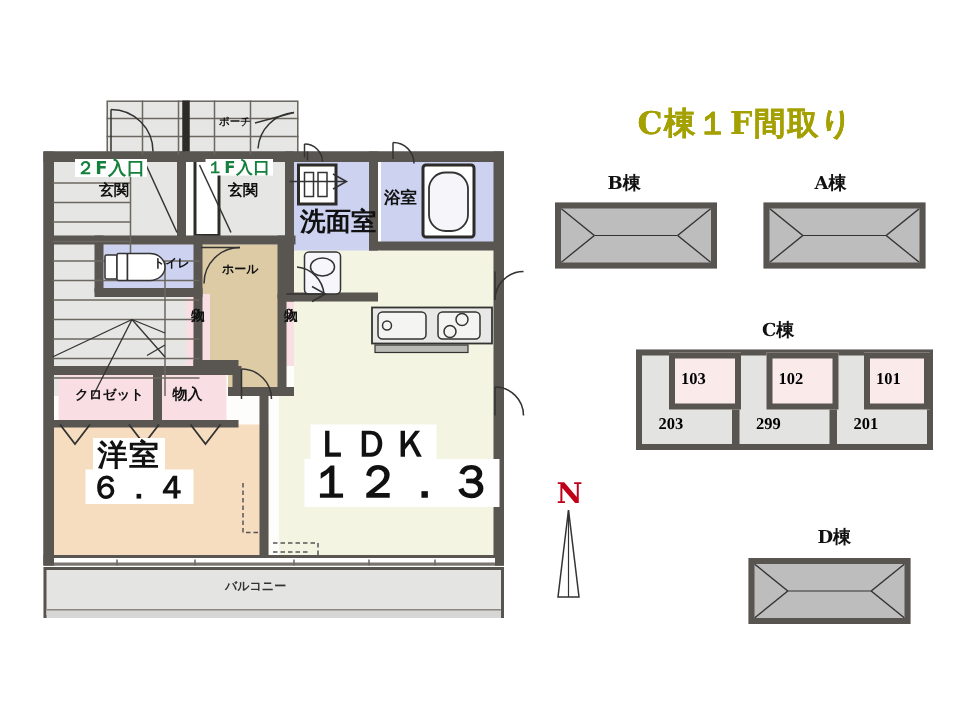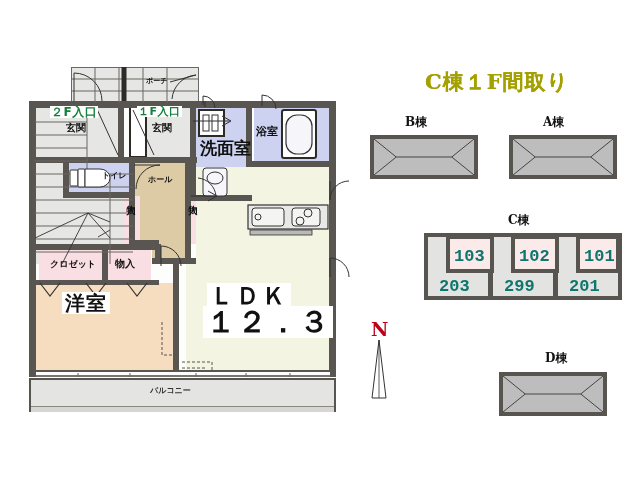--- a/index.html
+++ b/index.html
@@ -83,22 +83,22 @@
   }
   .cunit-up {
     position: absolute;
     background: #fbeaea;
     border: 4px solid #585450;
     box-sizing: border-box;
   }
   .cdiv { position: absolute; background: #585450; }
   .cnum {
     position: absolute;
-    font-size: 17px; font-weight: bold; color: #0f766e;
-    font-family: Liberation Mono, monospace;
+    font-size: 11px; font-weight: bold; color: #000000;
+    font-family: Liberation Serif, serif;
     white-space: nowrap;
   }
 
   
   #north-n {
     position: absolute;
     left: 371px; top: 318px;
     font-size: 19px; font-weight: bold; color: #c00018;
     font-family: "DejaVu Serif", "Liberation Serif", serif;
   }
@@ -345,20 +345,21 @@
   <div class="lbl lbl-v" style="left:126px;top:198px;font-size:9px;">物入</div>
   <div class="lbl lbl-v" style="left:188px;top:198px;font-size:9px;">物入</div>
 
   <div class="lbl" style="left:200px;top:140px;font-size:17px;">洗面室</div>
   <div class="lbl" style="left:256px;top:126px;font-size:11px;">浴室</div>
 
   <div class="lbl" style="left:50px;top:260px;font-size:9px;">クロゼット</div>
   <div class="lbl" style="left:115px;top:259px;font-size:10px;">物入</div>
 
   <div class="lbl lbl-white-bg" style="left:62px;top:292px;font-size:20px;letter-spacing:1px;padding:1px 3px;">洋室</div>
+  <div class="lbl lbl-white-bg" style="left:57px;top:313px;font-size:21px;letter-spacing:1px;padding:1px 3px;font-family:'DejaVu Serif','Liberation Serif',serif;">６．４</div>
 
   <div class="lbl lbl-white-bg" style="left:207px;top:283px;font-size:24px;letter-spacing:2px;padding:1px 3px;font-family:'DejaVu Serif','Liberation Serif',serif;">ＬＤＫ</div>
   <div class="lbl lbl-white-bg" style="left:203px;top:306px;font-size:30px;letter-spacing:1px;padding:1px 3px;font-family:'DejaVu Serif','Liberation Serif',serif;">１２．３</div>
 
   <div class="lbl" style="left:150px;top:387px;font-size:8px;color:#333;">バルコニー</div>
 </div>
 
 <div id="title">C棟１F間取り</div>
 
 <div class="abs" id="siteplan" style="left:360px;top:50px;width:280px;height:430px;">

